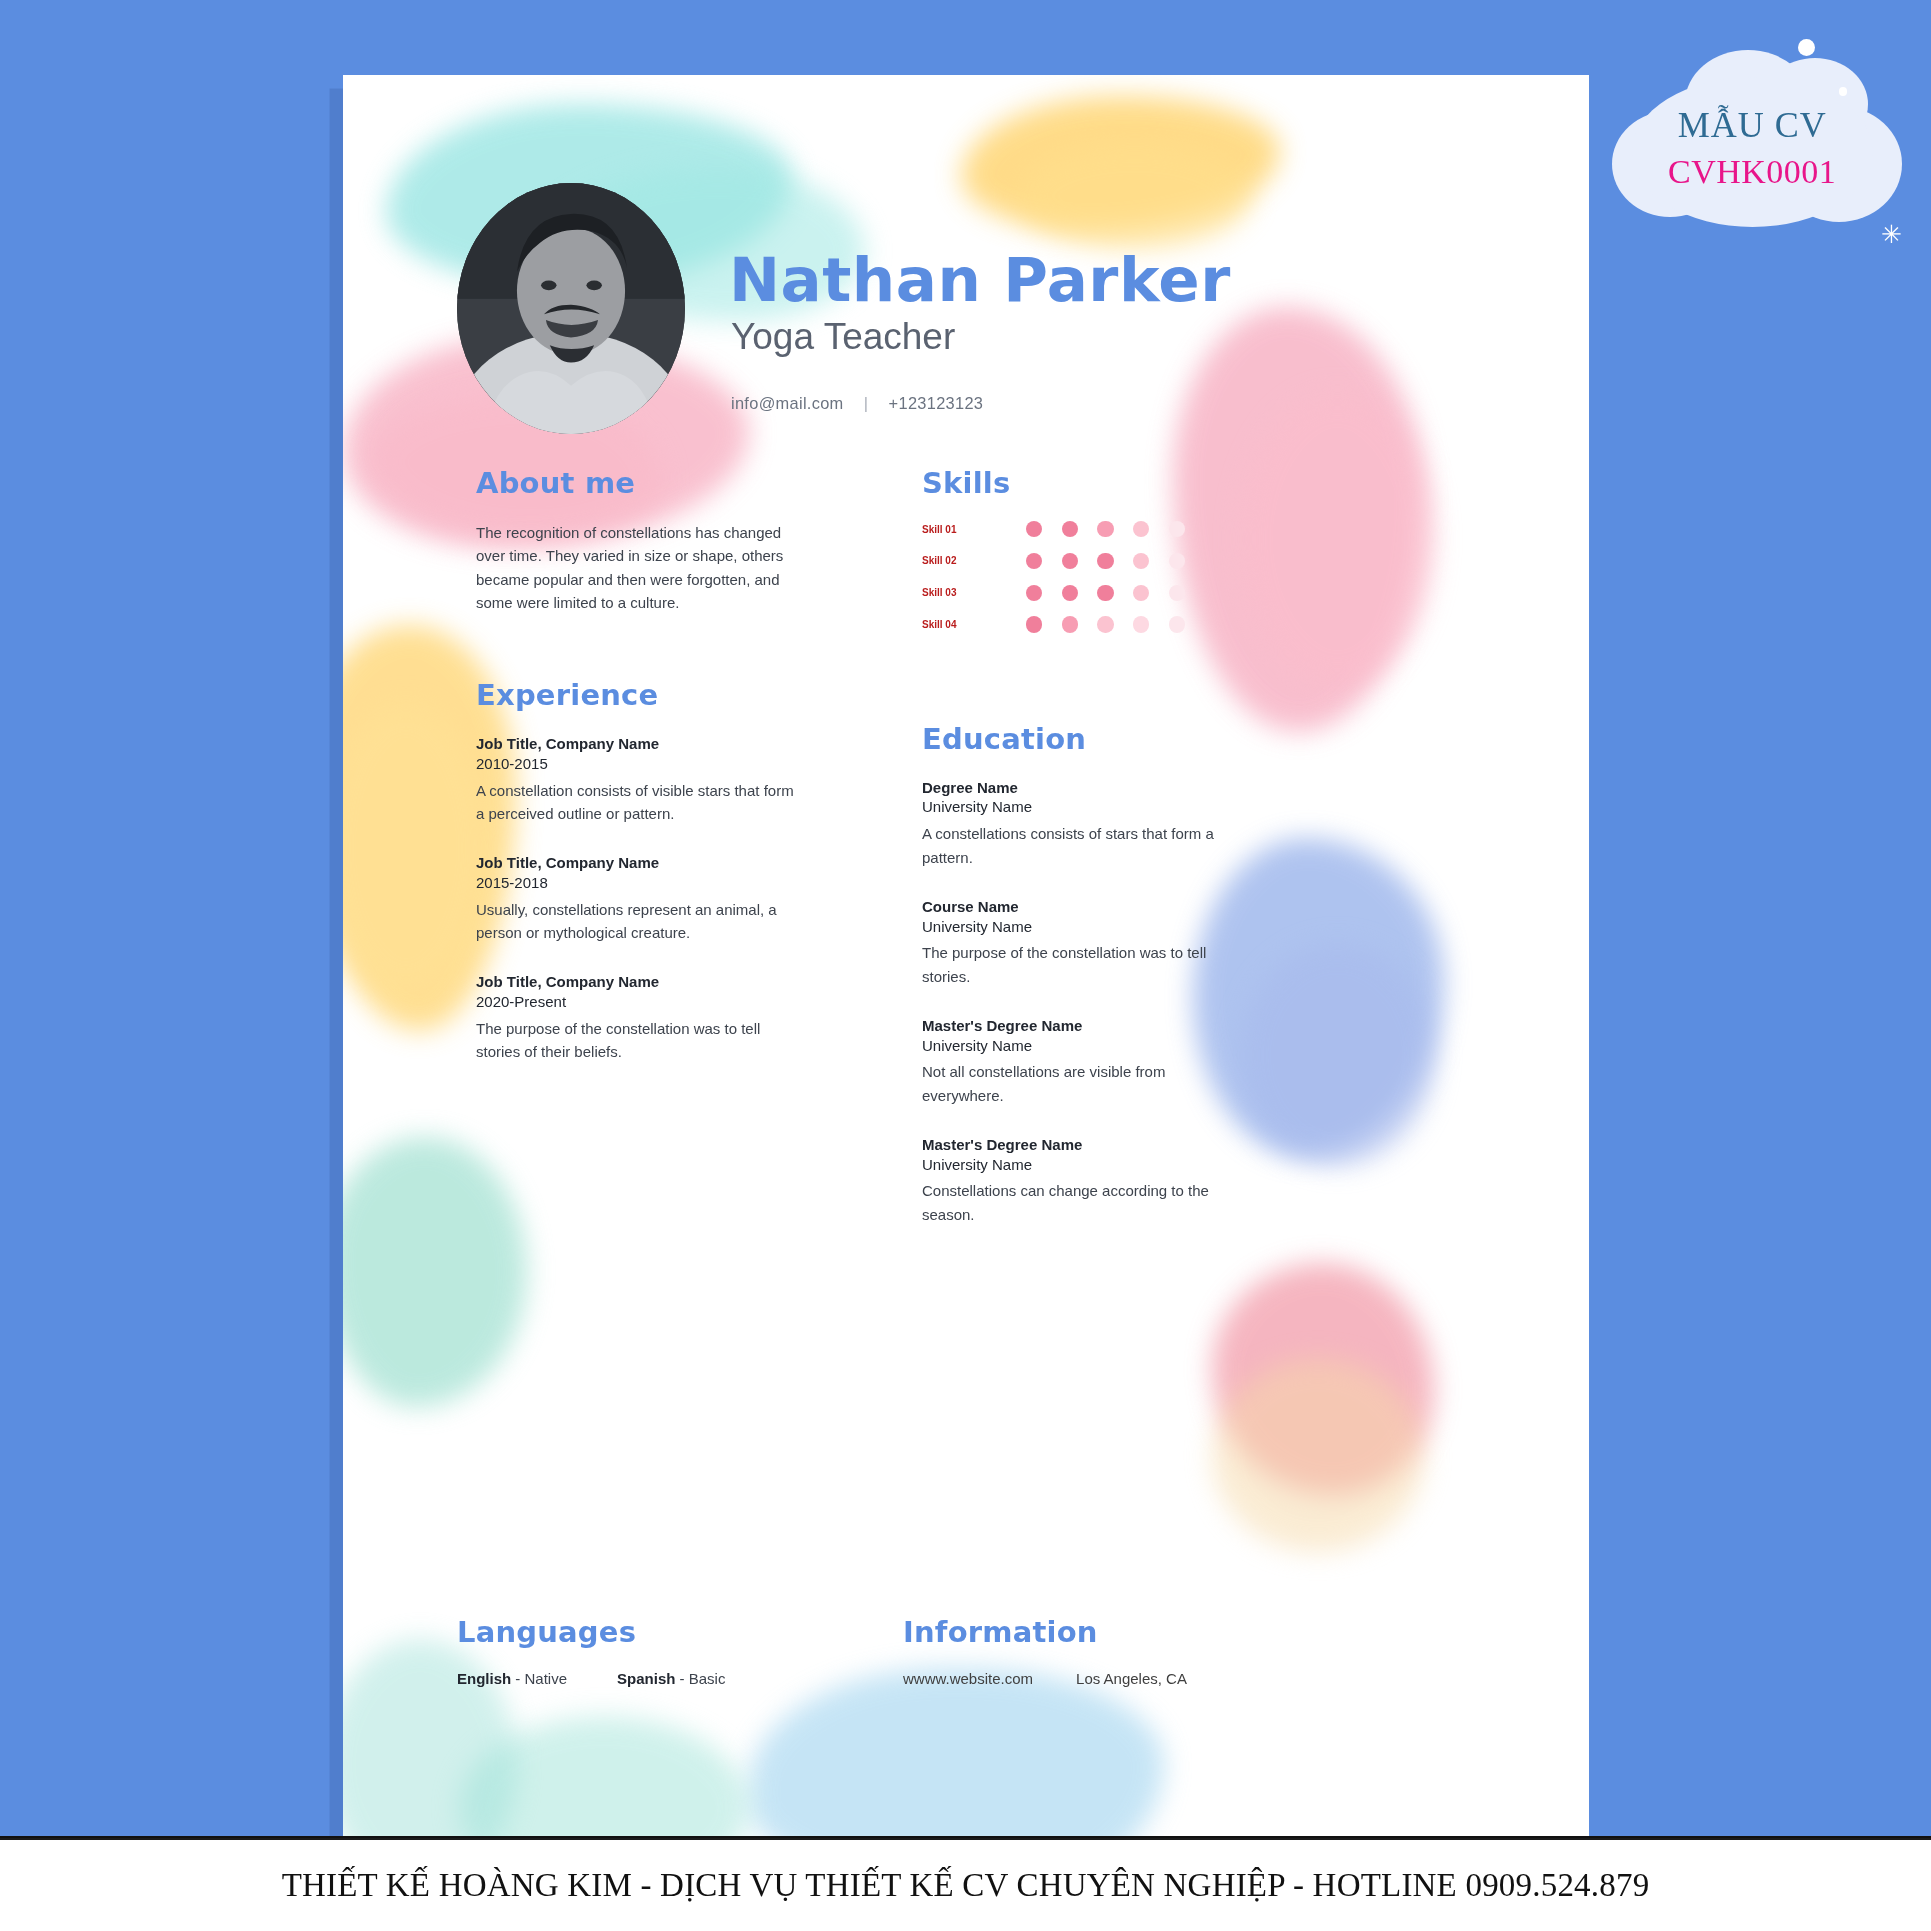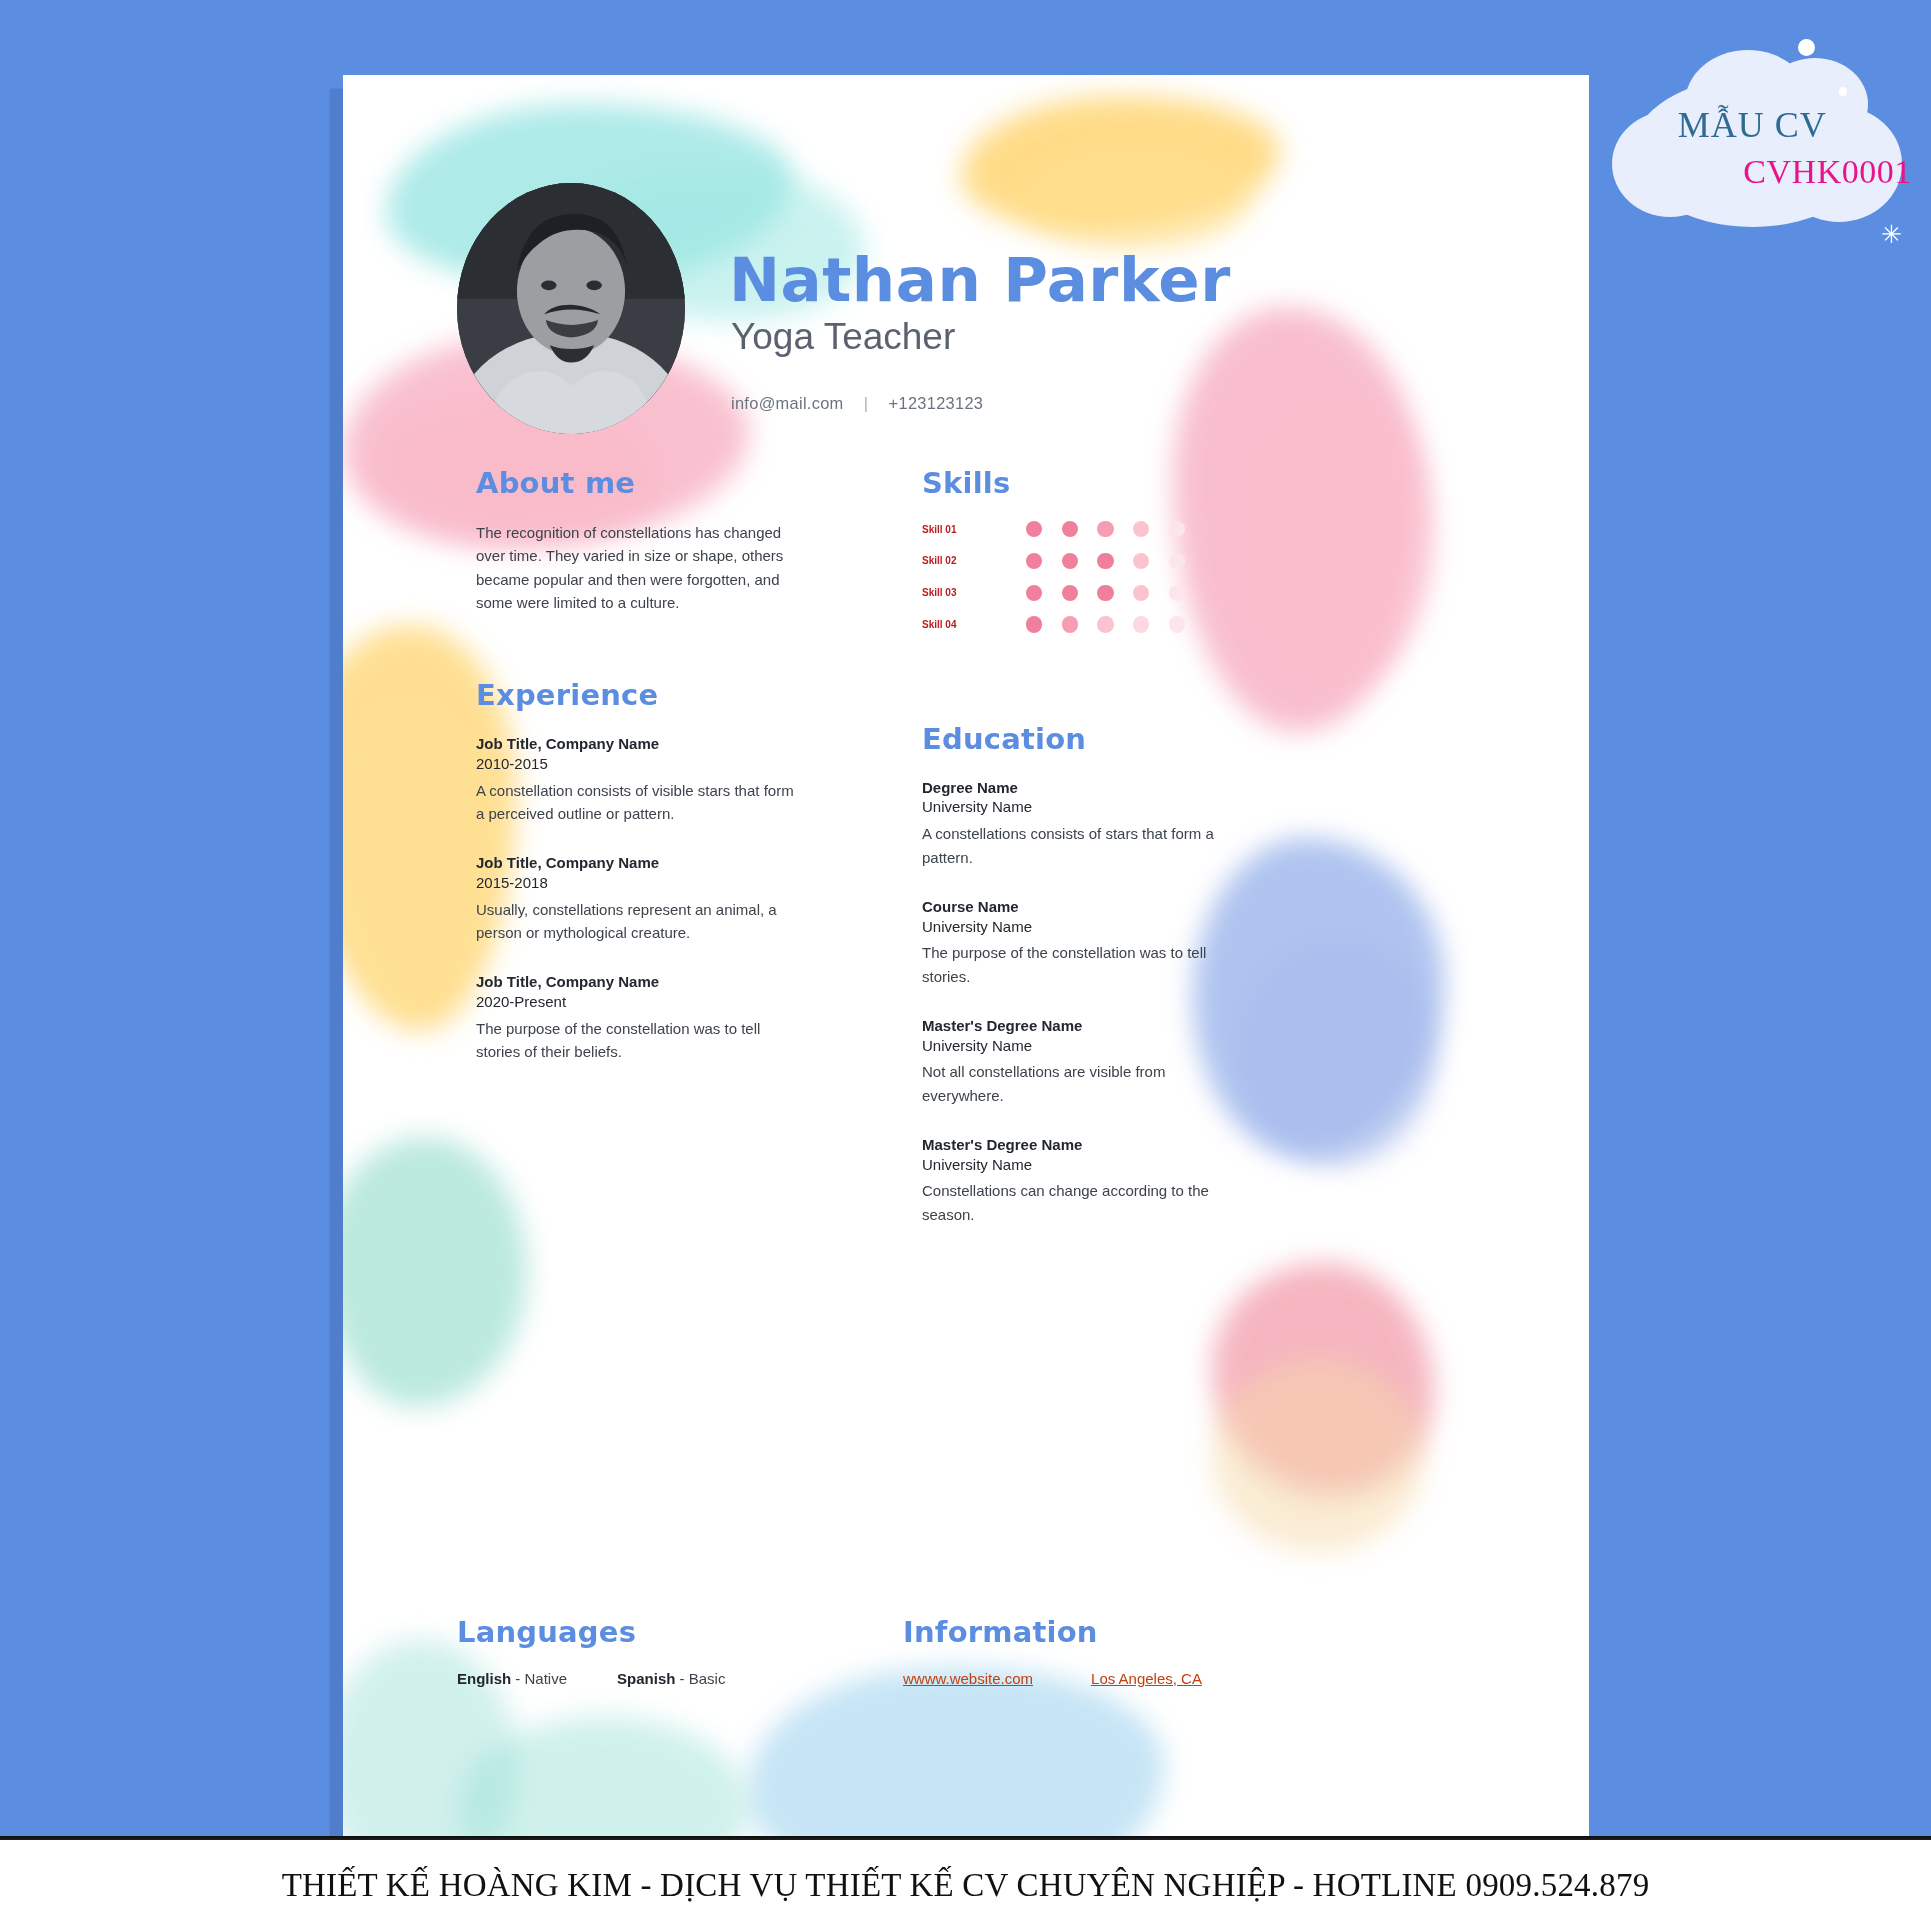--- a/index.html
+++ b/index.html
@@ -85,38 +85,38 @@
   .dots{display:flex;gap:19.3px;}
   .dot{width:16.4px;height:16.4px;border-radius:50%;background:#f07f9b;}
   .dot.l2{background:#f79db3;}
   .dot.l3{background:#fbc3d0;}
   .dot.l4{background:#fdd9e2;}
   .dot.off{background:#fce6ec;}
 
   
   .inline-row{display:flex;gap:50px;font-size:15px;color:#3d434d;}
   .inline-row b{color:#222730;}
-  .info-row{display:flex;gap:58px;font-size:15px;color:#c2410c;text-decoration:underline;}
+  .info-row{display:flex;gap:43px;font-size:15px;color:#404040;}
 
   .sec-lang{position:absolute;left:114px;top:1540px;width:406px;}
   .sec-info{position:absolute;left:560px;top:1540px;width:425px;}
 
   
   #badge{position:absolute;right:19.3px;top:29px;width:319px;height:251px;}
   #badge .cloud{position:absolute;background:#e8eefb;border-radius:50%;}
   #badge .c1{left:39px;top:48px;width:241px;height:150px;}
   #badge .c2{left:19.3px;top:82px;width:116px;height:106px;}
   #badge .c3{left:183px;top:77px;width:126px;height:116px;}
   #badge .c4{left:92px;top:21px;width:126px;height:106px;}
   #badge .c5{left:169px;top:29px;width:106px;height:92px;}
   #badge .dotw{position:absolute;background:#ffffff;border-radius:50%;}
   #badge .d1{left:205px;top:9.7px;width:17.4px;height:17.4px;}
   #badge .d2{left:246px;top:58px;width:8.7px;height:8.7px;}
   #badge-text1{position:absolute;left:0;top:75px;width:319px;text-align:center;font-family:"Liberation Serif", serif;font-size:36px;color:#2f6b93;letter-spacing:1px;}
-  #badge-text2{position:absolute;left:0;top:124px;width:319px;text-align:right;font-family:"Liberation Serif", serif;font-size:34px;color:#e8158a;letter-spacing:0.5px;}
+  #badge-text2{position:absolute;left:0;top:124px;width:319px;text-align:center;font-family:"Liberation Serif", serif;font-size:34px;color:#e8158a;letter-spacing:0.5px;}
   #badge .spark{position:absolute;right:9.7px;top:193px;color:#ffffff;font-size:25px;line-height:1;}
 
   
   #footer{
     position:absolute;left:0;bottom:0;width:1931px;height:91px;
     background:#ffffff;display:flex;align-items:center;justify-content:center;
     border-top:2.9px solid #1b1b1b;
   }
   #footer-text{
     font-family:"Liberation Serif", serif;

